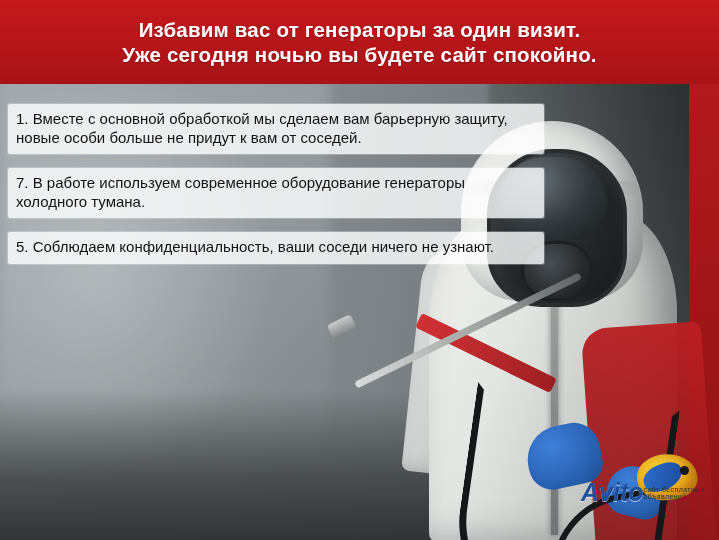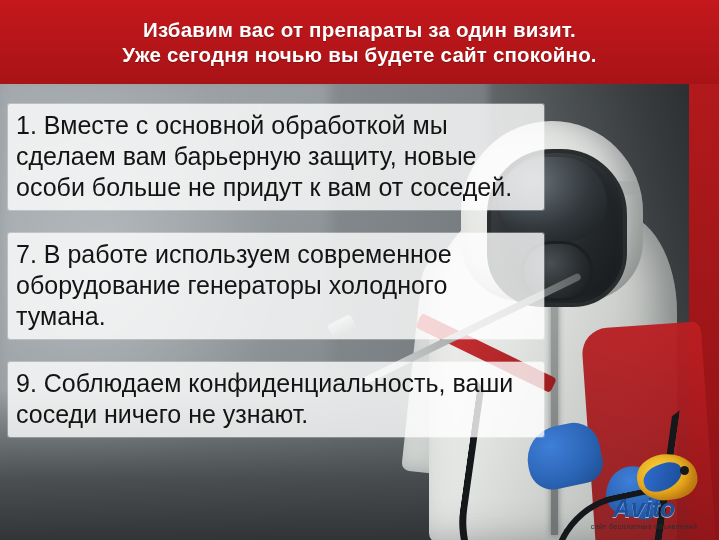--- a/index.html
+++ b/index.html
@@ -215,38 +215,38 @@
   
   .items {
     position: absolute;
     left: 8px;
     top: 104px;
     width: 536px;
   }
   .item {
     background: rgba(255,255,255,0.80);
     color: #141414;
-    font-size: 25px;
+    font-size: 15px;
     line-height: 1.24;
     padding: 6px 8px 7px 8px;
-    margin-bottom: 23px;
+    margin-bottom: 14px;
     border-radius: 2px;
     box-shadow: 0 0 0 1px rgba(255,255,255,0.25);
   }
   .item p { margin: 0; }
 
   
   .logo {
     position: absolute;
     right: 12px;
     bottom: 10px;
     width: 126px;
     height: 76px;
     display: flex;
-    flex-direction: column;
+    flex-direction: row;
     align-items: center;
     justify-content: flex-end;
   }
   .logo-bird {
     position: absolute;
     right: 10px; top: 0;
     width: 60px; height: 46px;
     background: radial-gradient(ellipse at 40% 35%, #f6d23d 0%, #e8a81c 55%, #cf7f10 100%);
     border-radius: 50% 60% 45% 55%;
     transform: rotate(-8deg);
@@ -308,33 +308,33 @@
     <div class="red-stripe-a"></div>
     <div class="wand"></div>
     <div class="wand-tip"></div>
     <div class="glove"></div>
     <div class="glove2"></div>
     <div class="hose"></div>
     <div class="hose2"></div>
   </div>
 
   <div class="header">
-    <div class="header-line">Избавим вас от препараты за один визит.</div>
+    <div class="header-line">Избавим вас от генераторы за один визит.</div>
     <div class="header-line">Уже сегодня ночью вы будете сайт спокойно.</div>
   </div>
 
   <div class="items">
     <div class="item">
       <p>1. Вместе с основной обработкой мы сделаем вам барьерную защиту, новые особи больше не придут к вам от соседей.</p>
     </div>
     <div class="item">
       <p>7. В работе используем современное оборудование генераторы холодного тумана.</p>
     </div>
     <div class="item">
-      <p>9. Соблюдаем конфиденциальность, ваши соседи ничего не узнают.</p>
+      <p>5. Соблюдаем конфиденциальность, ваши соседи ничего не узнают.</p>
     </div>
   </div>
 
   <div class="logo">
     <div class="logo-bird"></div>
     <div class="logo-bird-wing"></div>
     <div class="logo-bird-eye"></div>
     <div class="logo-text">Avito</div>
     <div class="logo-sub">сайт бесплатных объявлений</div>
   </div>

